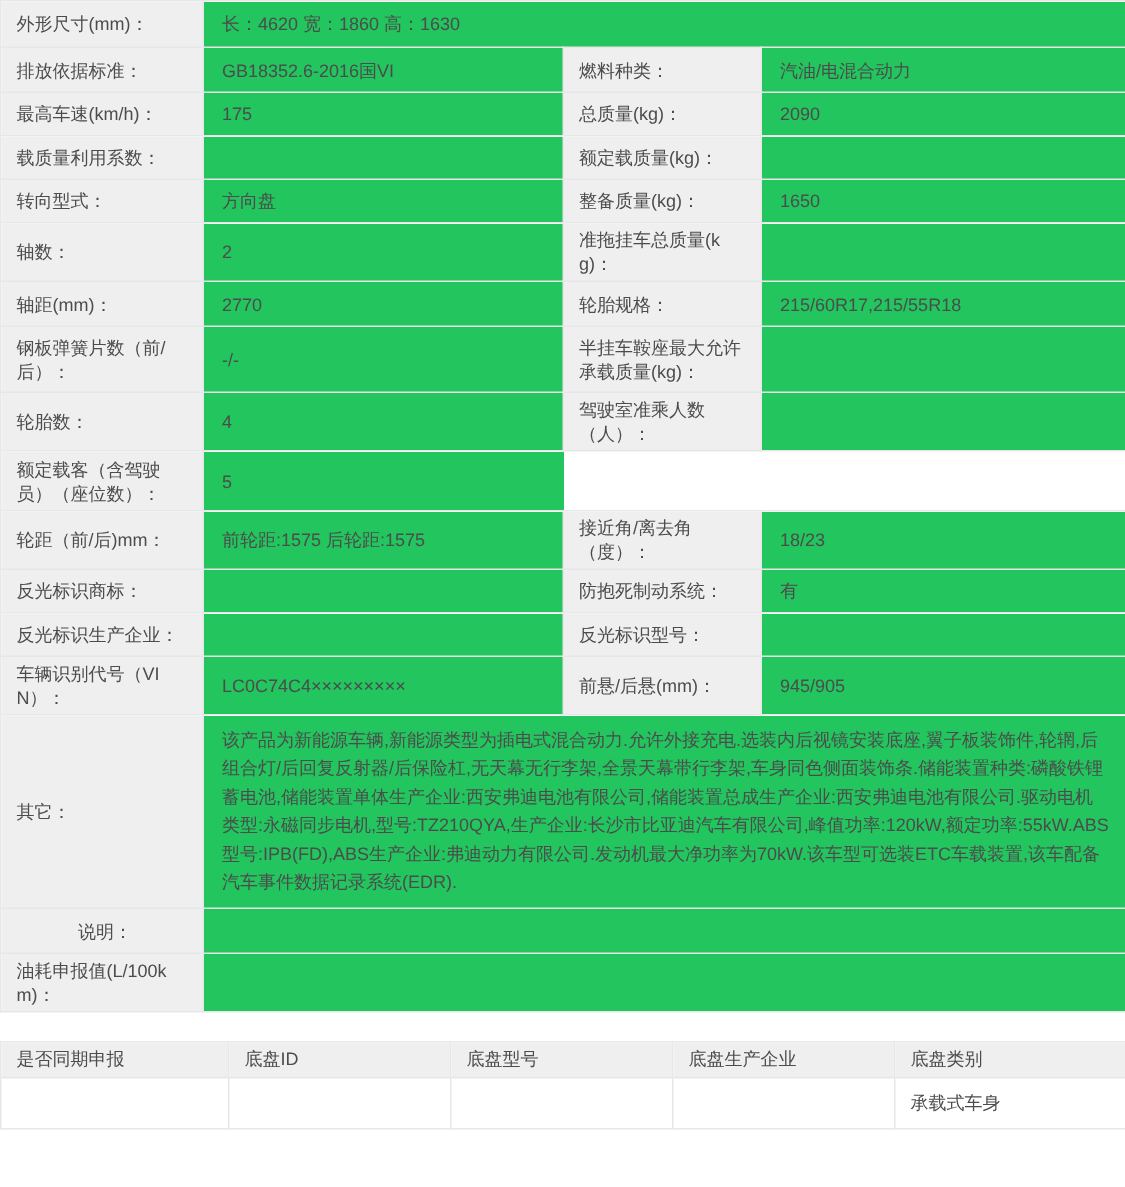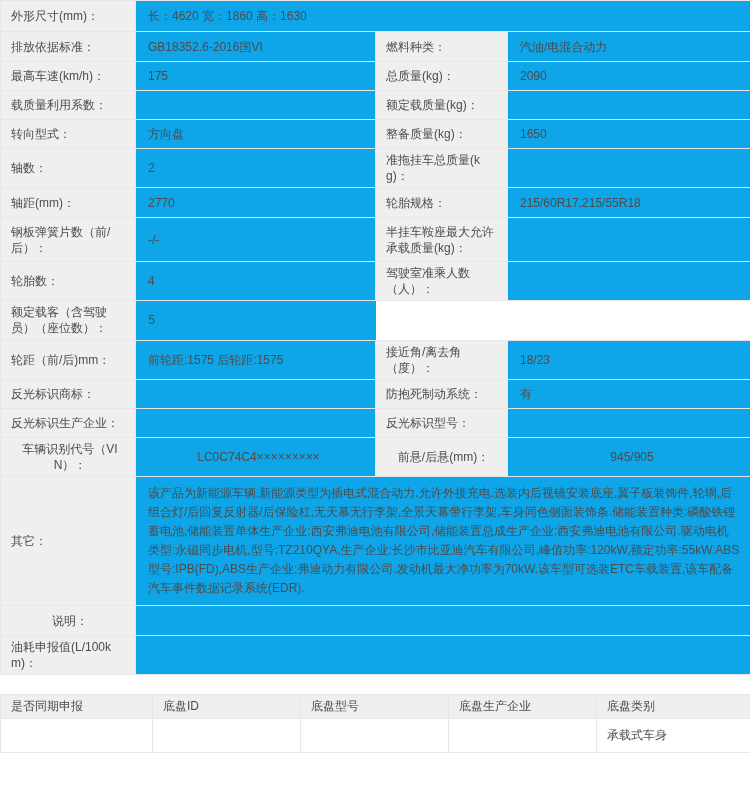--- a/index.html
+++ b/index.html
@@ -2,21 +2,21 @@
 <html><head>
 <meta charset="utf-8">
 <style>
   html,body{margin:0;padding:0;background:#fff;}
   body{width:750px;font-family:"Liberation Sans","DejaVu Sans",sans-serif;}
   .page{position:relative;width:750px;min-height:791px;background:#fff;}
   table{border-collapse:collapse;table-layout:fixed;width:750px;padding-left:46px;}
   td,th{border:1px solid #e7e7e7;font-size:12px;color:#4c4c4c;font-weight:normal;
         overflow:hidden;word-break:break-all;vertical-align:middle;}
   td.label{background:#efefef;padding:3px 6px 3px 10px;line-height:16px;}
-  td.value{background:#0ea5e9;padding:3px 6px 3px 12px;line-height:16px;}
+  td.value{background:#22c55e;padding:3px 6px 3px 12px;line-height:16px;}
   td.blank{background:#fff;border-left-style:hidden;}
   td.multiline{line-height:19px;padding:7px 10px 7px 12px;vertical-align:top;}
   th{background:#efefef;text-align:left;padding:3px 6px 3px 10px;}
   .sub-table td{background:#fff;padding:3px 6px 3px 10px;}
   #chassis-table{margin-top:19px;}
 </style>
 </head>
 <body>
 
 <div class="page">
@@ -74,21 +74,21 @@
           <td class="value">-/-</td>
           <td class="label">半挂车鞍座最大允许承载质量(kg)：</td>
           <td class="value"></td>
         </tr>
         <tr style="height: 30px;">
           <td class="label">轮胎数：</td>
           <td class="value">4</td>
           <td class="label">驾驶室准乘人数（人）：</td>
           <td class="value"></td>
         </tr>
-        <tr style="height: 40px; font-family: Liberation Mono, monospace;">
+        <tr style="height: 40px;">
           <td class="label">额定载客（含驾驶员）（座位数）：</td>
           <td class="value">5</td>
           <td class="blank" colspan="2"></td>
         </tr>
         <tr style="height: 30px;">
           <td class="label">轮距（前/后)mm：</td>
           <td class="value">前轮距:1575 后轮距:1575</td>
           <td class="label">接近角/离去角（度）：</td>
           <td class="value">18/23</td>
         </tr>
@@ -97,21 +97,21 @@
           <td class="value"></td>
           <td class="label">防抱死制动系统：</td>
           <td class="value">有</td>
         </tr>
         <tr style="height: 29px;">
           <td class="label">反光标识生产企业：</td>
           <td class="value"></td>
           <td class="label">反光标识型号：</td>
           <td class="value"></td>
         </tr>
-        <tr style="height: 29px; text-align: center;">
+        <tr style="height: 29px;">
           <td class="label">车辆识别代号（VIN）：</td>
           <td class="value">LC0C74C4×××××××××</td>
           <td class="label">前悬/后悬(mm)：</td>
           <td class="value">945/905</td>
         </tr>
         <tr style="height: 96px;">
           <td class="label">其它：</td>
           <td class="value multiline" colspan="3">该产品为新能源车辆,新能源类型为插电式混合动力.允许外接充电.选装内后视镜安装底座,翼子板装饰件,轮辋,后组合灯/后回复反射器/后保险杠,无天幕无行李架,全景天幕带行李架,车身同色侧面装饰条.储能装置种类:磷酸铁锂蓄电池,储能装置单体生产企业:西安弗迪电池有限公司,储能装置总成生产企业:西安弗迪电池有限公司.驱动电机类型:永磁同步电机,型号:TZ210QYA,生产企业:长沙市比亚迪汽车有限公司,峰值功率:120kW,额定功率:55kW.ABS型号:IPB(FD),ABS生产企业:弗迪动力有限公司.发动机最大净功率为70kW.该车型可选装ETC车载装置,该车配备汽车事件数据记录系统(EDR).</td>
         </tr>
         <tr style="height: 30px; text-align: center;">

